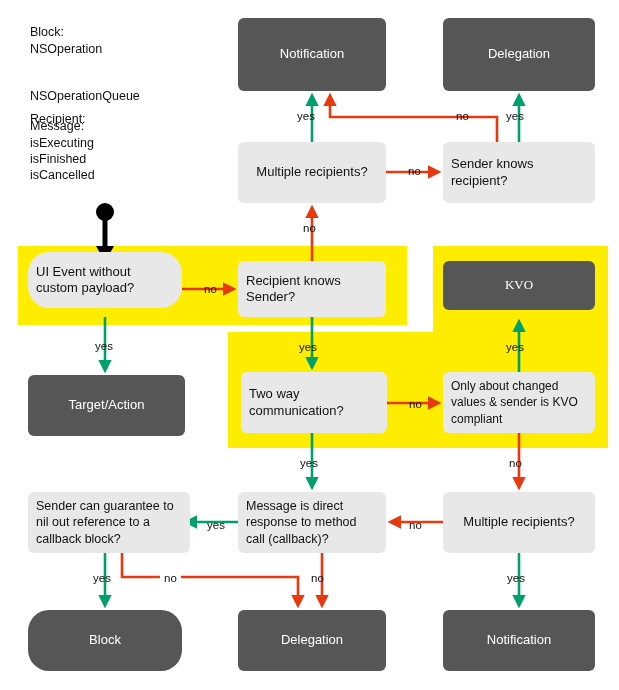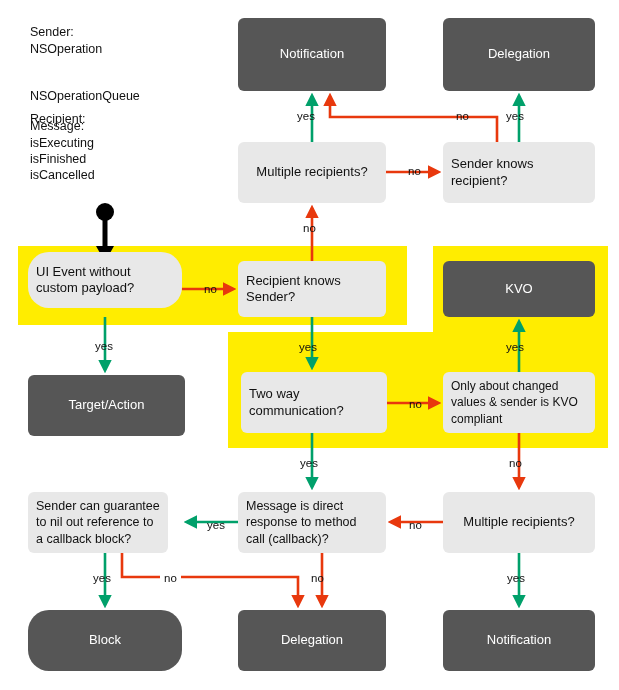--- a/index.html
+++ b/index.html
@@ -107,46 +107,46 @@
 
     <path d="M519 433 L519 487" stroke="#e8380d" stroke-width="2.6" fill="none" marker-end="url(#arrRed)"></path>
 
     <path d="M443 522 L391 522" stroke="#e8380d" stroke-width="2.6" fill="none" marker-end="url(#arrRed)"></path>
 
     <path d="M519 553 L519 605" stroke="#00a06a" stroke-width="2.6" fill="none" marker-end="url(#arrGreen)"></path>
   </svg>
 
   <div id="nodes">
 
-    <div class="legend" style="left:30px;top:24px;">Sender:</div>
+    <div class="legend" style="left:30px;top:24px;">Block:</div>
     <div class="legend mono" style="left:30px;top:41px;">NSOperation</div>
 
     <div class="legend" style="left:30px;top:71px;margin-top:40px;">Recipient:</div>
     <div class="legend mono" style="left:30px;top:88px;">NSOperationQueue</div>
 
     <div class="legend" style="left:30px;top:118px;">Message:</div>
     <div class="legend mono" style="left:30px;top:135px;">isExecuting</div>
     <div class="legend mono" style="left:30px;top:151px;">isFinished</div>
     <div class="legend mono" style="left:30px;top:167px;">isCancelled</div>
 
     <div class="node dark" style="left:238px;top:18px;width:148px;height:73px;">Notification</div>
     <div class="node dark" style="left:443px;top:18px;width:152px;height:73px;">Delegation</div>
 
     <div class="node light" style="left:238px;top:142px;width:148px;height:61px;">Multiple recipients?</div>
     <div class="node light" style="left:443px;top:142px;width:152px;height:61px;">Sender knows recipient?</div>
 
     <div class="node light" style="left:28px;top:252px;width:154px;height:56px;border-radius:21px;">UI Event without custom payload?</div>
     <div class="node light" style="left:238px;top:261px;width:148px;height:56px;">Recipient knows Sender?</div>
-    <div class="node dark" style="left:443px;top:261px;width:152px;height:56px;">KVO</div>
+    <div class="node dark" style="left:443px;top:261px;width:152px;height:49px;font-family:Liberation Serif, serif;">KVO</div>
 
     <div class="node dark" style="left:28px;top:375px;width:157px;height:61px;">Target/Action</div>
     <div class="node light" style="left:241px;top:372px;width:146px;height:61px;">Two way communication?</div>
     <div class="node light" style="left:443px;top:372px;width:152px;height:61px;font-size:12px;">Only about changed values &amp; sender is KVO compliant</div>
 
-    <div class="node light" style="left:28px;top:492px;width:140px;height:61px;font-size:12.5px;">Sender can guarantee to nil out reference to a callback block?</div>
+    <div class="node light" style="left:28px;top:492px;width:162px;height:61px;font-size:12.5px;">Sender can guarantee to nil out reference to a callback block?</div>
     <div class="node light" style="left:238px;top:492px;width:148px;height:61px;font-size:12.5px;">Message is direct response to method call (callback)?</div>
     <div class="node light" style="left:443px;top:492px;width:152px;height:61px;">Multiple recipients?</div>
 
     <div class="node dark" style="left:28px;top:610px;width:154px;height:61px;border-radius:21px;">Block</div>
     <div class="node dark" style="left:238px;top:610px;width:148px;height:61px;">Delegation</div>
     <div class="node dark" style="left:443px;top:610px;width:152px;height:61px;">Notification</div>
 
     <div class="edgelabel" style="left:297px;top:110px;">yes</div>
     <div class="edgelabel" style="left:456px;top:110px;">no</div>
     <div class="edgelabel" style="left:506px;top:110px;">yes</div>

